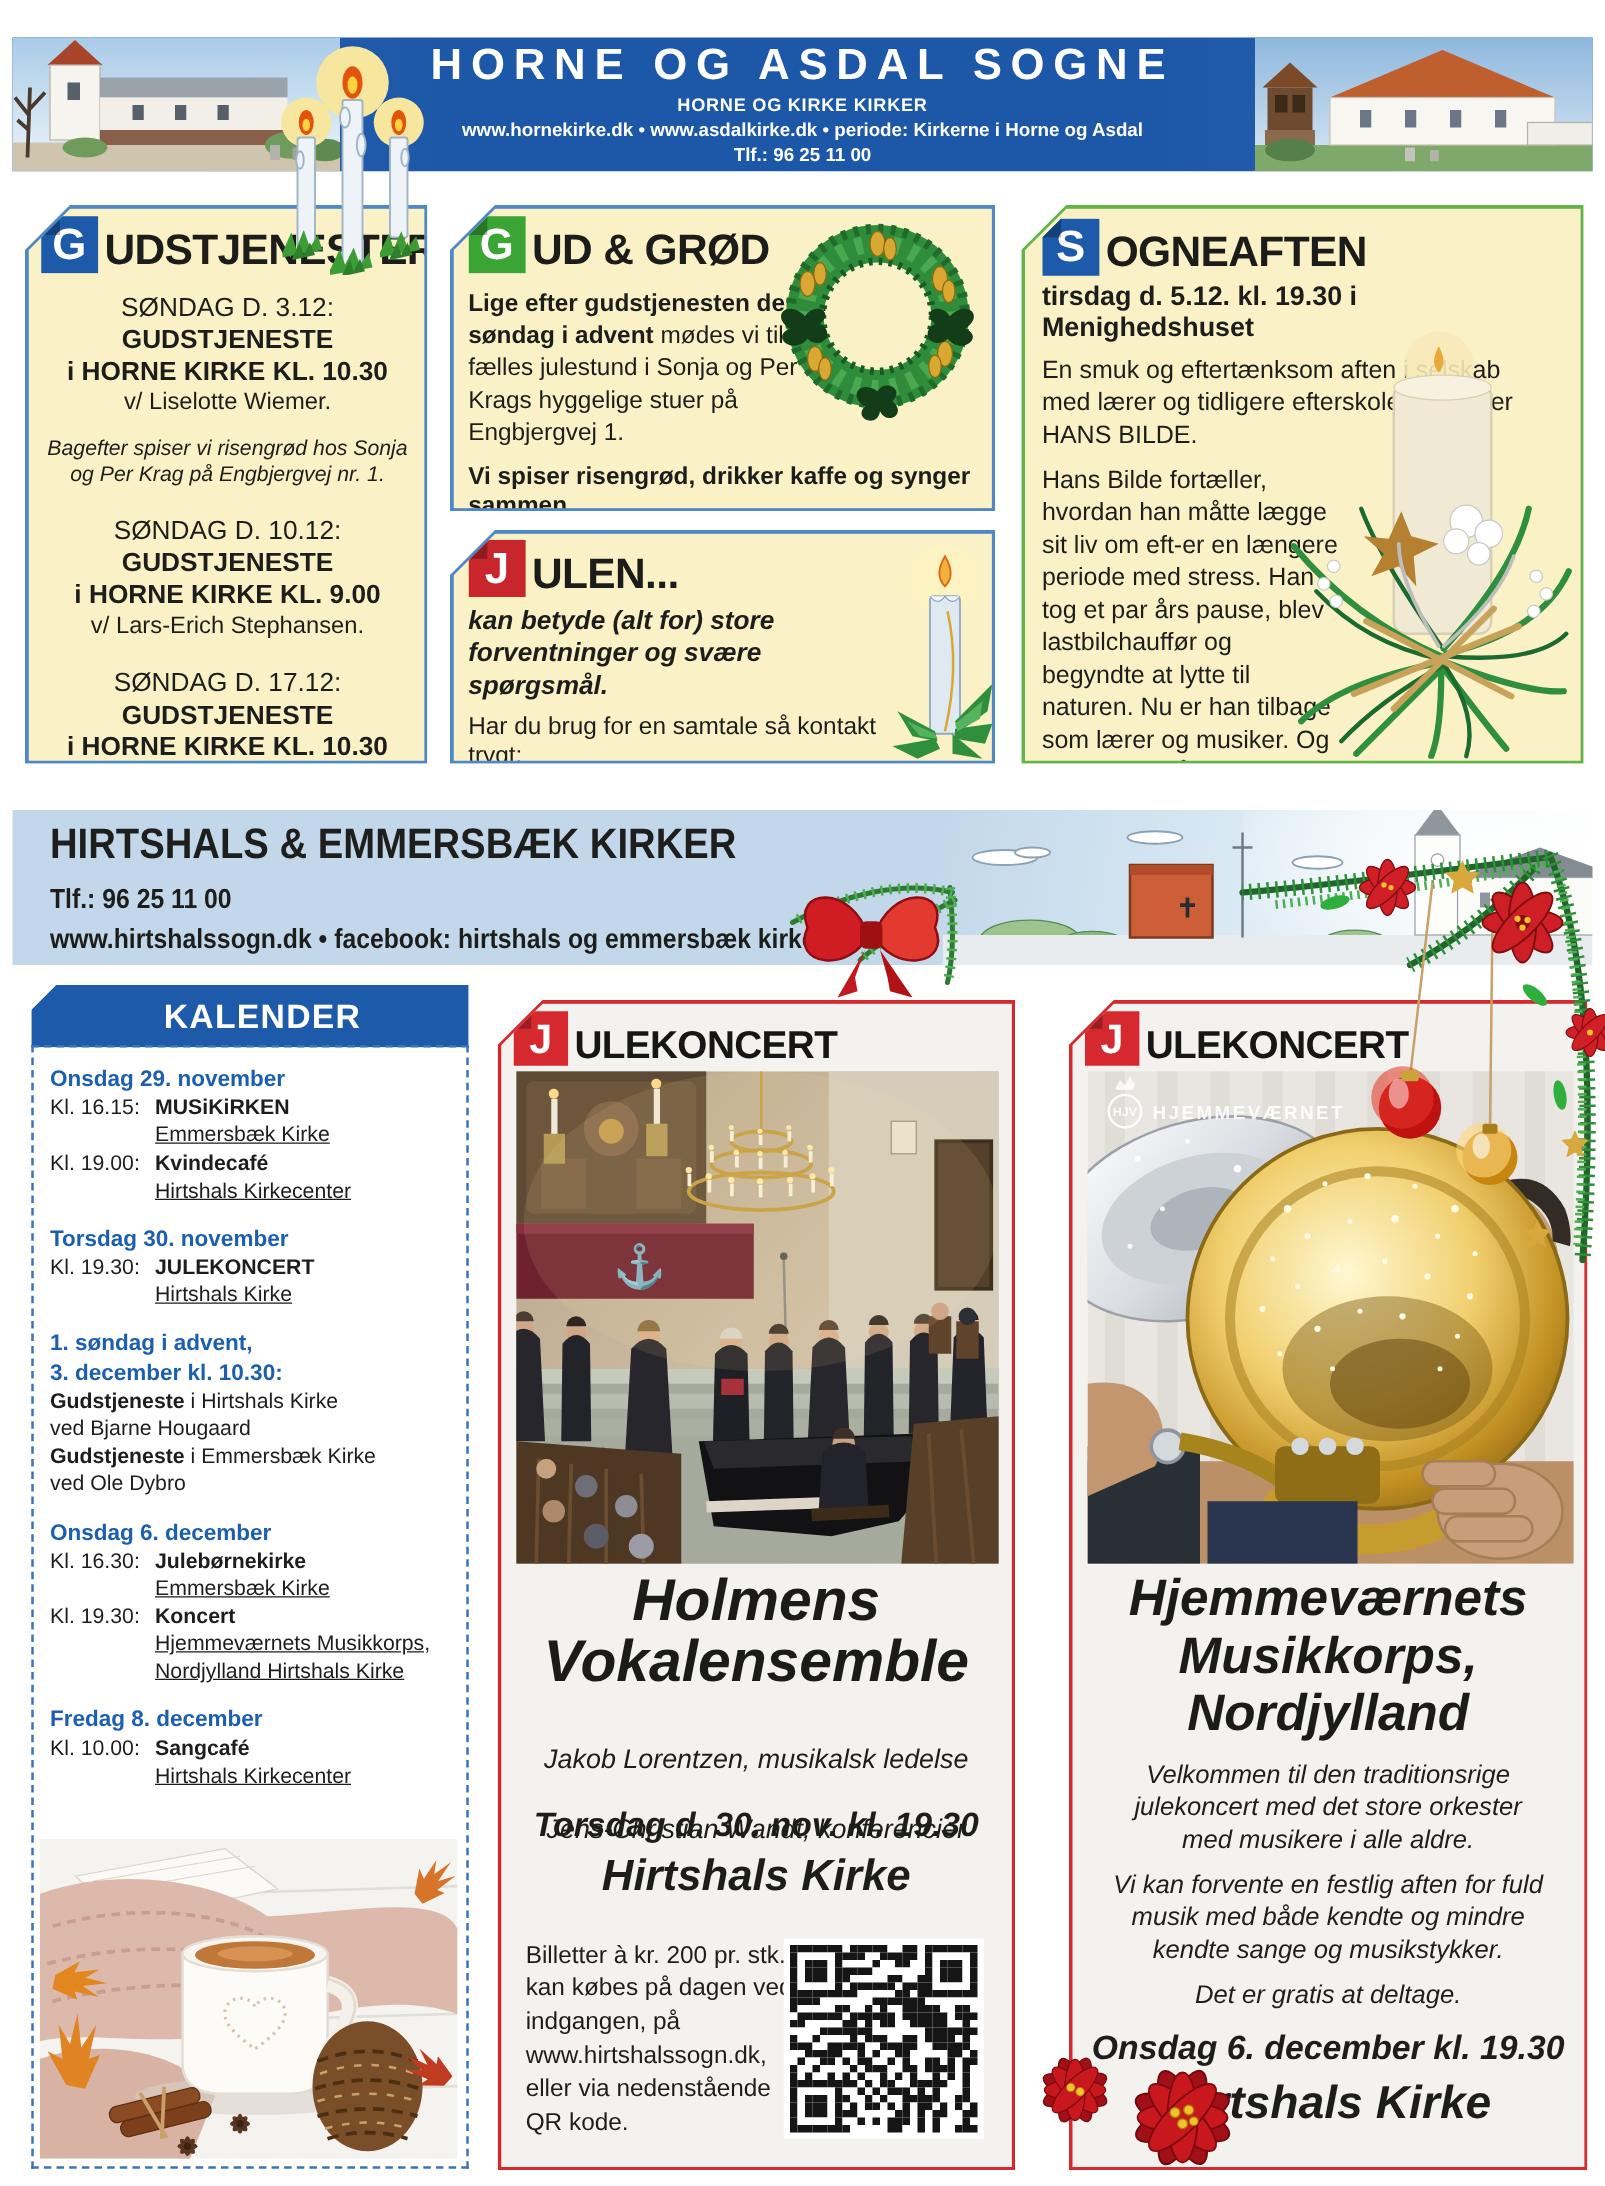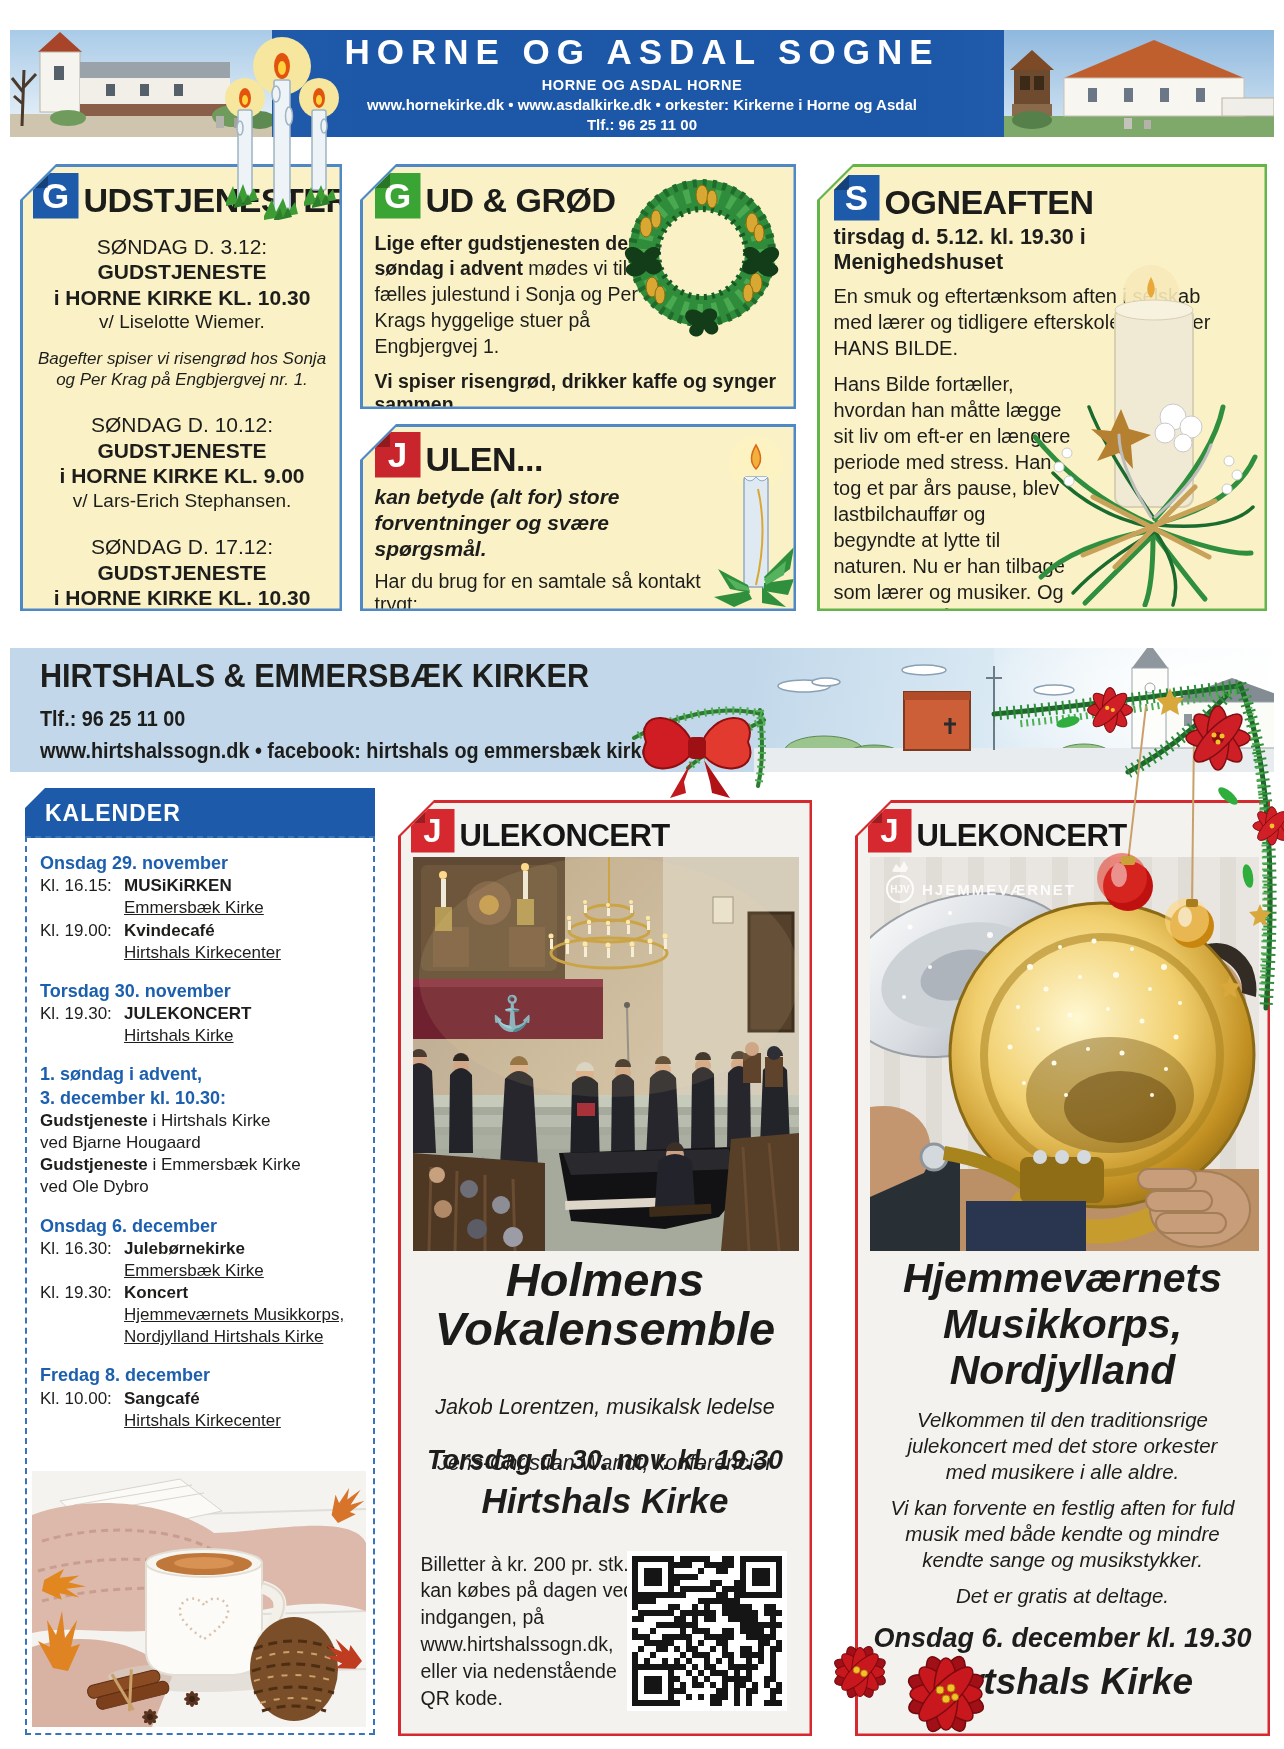--- a/index.html
+++ b/index.html
@@ -60,22 +60,22 @@
         background:linear-gradient(100deg,#c2d8ea 58%,#d8e8f3 76%,#f2f8fb 92%,#ffffff 100%);}
   .band-title{position:absolute;left:30px;top:8px;font-size:34px;font-weight:bold;color:#1e1e1c;
         transform:scaleX(.9);transform-origin:0 50%;white-space:nowrap;}
   .band-phone{position:absolute;left:30px;top:58px;font-size:22px;font-weight:bold;
         transform:scaleX(.9);transform-origin:0 50%;white-space:nowrap;}
   .band-links{position:absolute;left:30px;top:90px;font-size:22px;font-weight:bold;
         transform:scaleX(.9);transform-origin:0 50%;white-space:nowrap;}
 
   
   .kal-bar{position:absolute;left:25px;top:788px;width:350px;height:50px;background:#1d5aa9;
-        clip-path:polygon(20px 0,100% 0,100% 100%,0 100%,0 20px);color:#fff;font-size:23px;
-        font-weight:bold;line-height:50px;padding-left:20px;box-sizing:border-box;letter-spacing:1px;}
+        clip-path:polygon(20px 0,100% 0,100% 100%,0 100%,0 20px);color:#fff;font-size:27px;
+        font-weight:bold;line-height:50px;padding-left:20px;box-sizing:border-box;letter-spacing:1px;text-align:center;}
   .kal-body{position:absolute;left:25px;top:836px;width:350px;height:899px;border:2px dashed #3a74b8;
         box-sizing:border-box;padding:14px 8px 0 13px;font-size:17px;line-height:1.3;}
   .cal-date{color:#1c5fae;font-weight:bold;font-size:18px;line-height:1.3;}
   .cal-entry{margin-bottom:16px;}
   .cal-item{display:grid;grid-template-columns:84px auto;}
   .cal-item .n{font-weight:bold;}
   .cal-item .v{grid-column:2;text-decoration:underline;}
   .cal-line b{font-weight:bold;}
 
   
@@ -154,22 +154,22 @@
         <rect x="30" y="46" width="10" height="14" fill="#3c2a18"></rect>
         <rect x="8" y="74" width="40" height="12" fill="#8a6a4a"></rect>
       </g>
       <rect x="218" y="68" width="52" height="18" fill="#efeee8" stroke="#b9b3a6"></rect>
       <ellipse cx="28" cy="90" rx="20" ry="9" fill="#55804a"></ellipse>
       <rect x="120" y="88" width="8" height="11" fill="#c3c3bc"></rect>
       <rect x="140" y="90" width="7" height="9" fill="#b3b3ac"></rect>
     </svg>
 
     <div class="hdr-title">HORNE OG ASDAL SOGNE</div>
-    <div class="hdr-sub">HORNE OG ASDAL HORNE</div>
-    <div class="hdr-links">www.hornekirke.dk • www.asdalkirke.dk • orkester: Kirkerne i Horne og Asdal</div>
+    <div class="hdr-sub">HORNE OG KIRKE KIRKER</div>
+    <div class="hdr-links">www.hornekirke.dk • www.asdalkirke.dk • periode: Kirkerne i Horne og Asdal</div>
     <div class="hdr-phone">Tlf.: 96 25 11 00</div>
   </div>
 
   <svg class="deco" style="left:224px;top:36px" width="116" height="184" viewBox="0 0 116 184">
     <circle cx="58" cy="30" r="29" fill="#f6e69e"></circle>
     <circle cx="21" cy="62" r="20" fill="#f6e69e"></circle>
     <circle cx="95" cy="62" r="20" fill="#f6e69e"></circle>
     <ellipse cx="58" cy="30" rx="8" ry="13" fill="#e2540e"></ellipse>
       <ellipse cx="58" cy="32" rx="4" ry="7" fill="#ffd23e"></ellipse>
     <ellipse cx="21" cy="62" rx="6" ry="10" fill="#e2540e"></ellipse>

